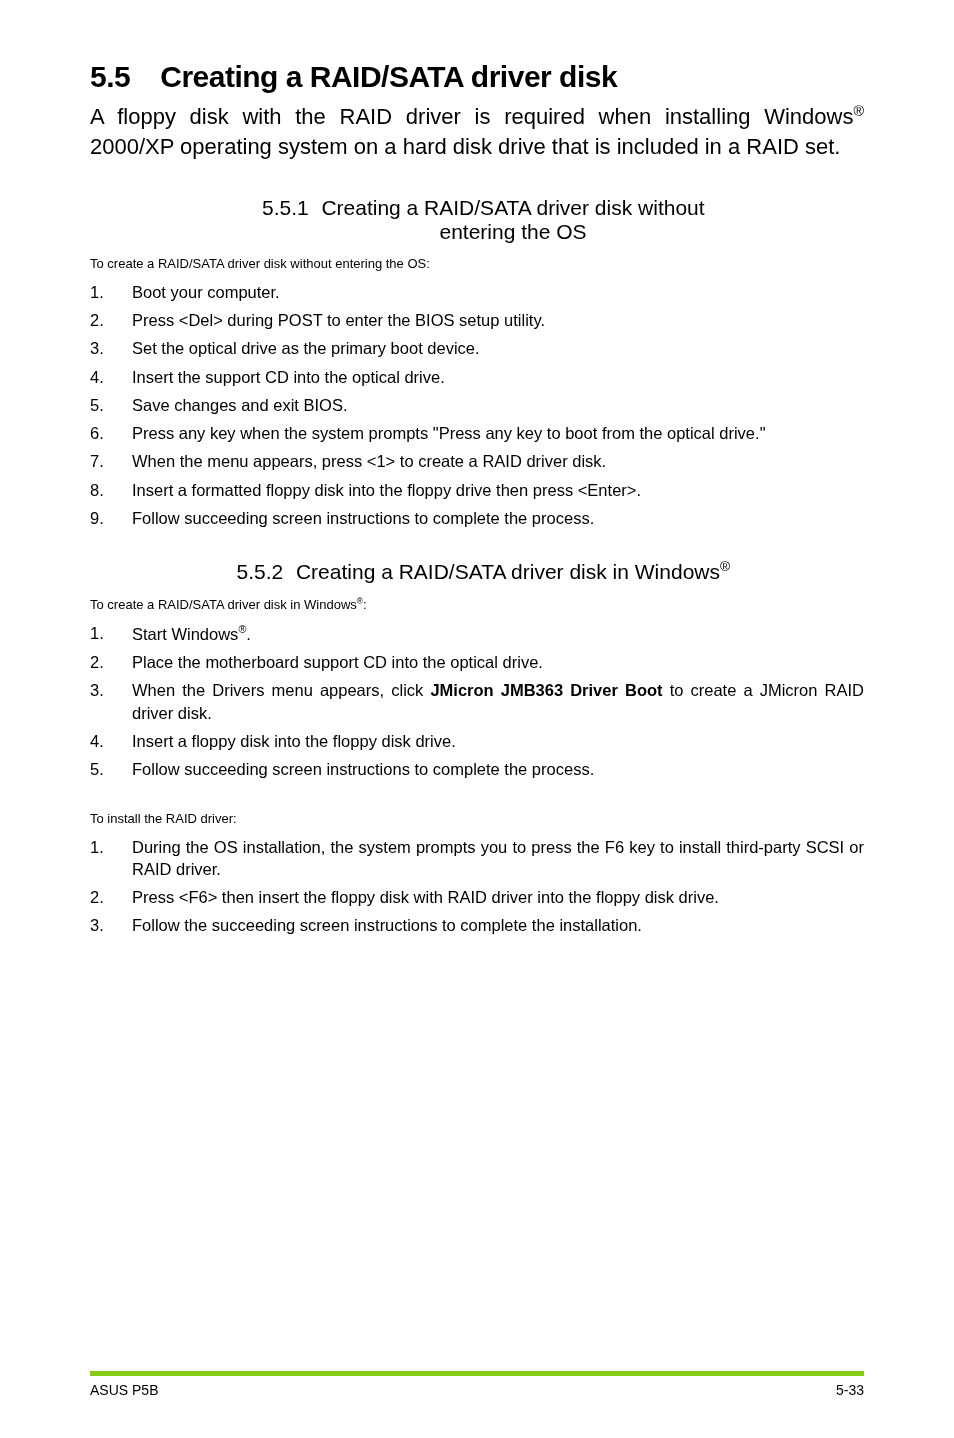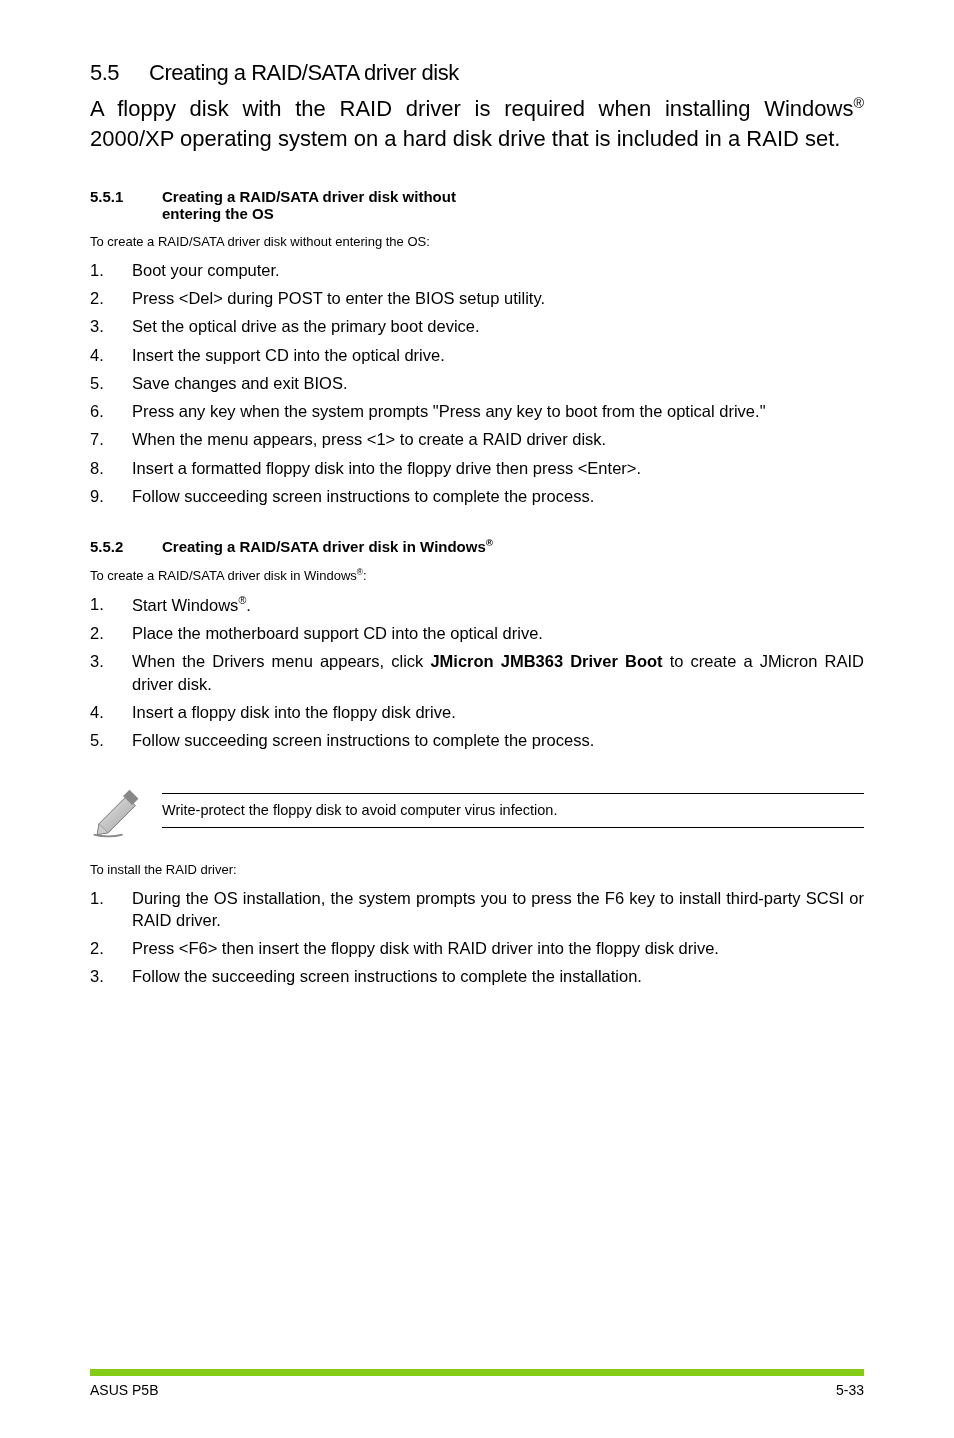--- a/index.html
+++ b/index.html
@@ -18,40 +18,41 @@
       padding: 60px 90px 40px 90px;
       display: flex;
       flex-direction: column;
       height: 100%;
     }
     .content {
       flex: 1;
     }
     h1 {
       font-family: Verdana, Geneva, sans-serif;
-      font-weight: 400;
-      font-size: 22px;
+      font-weight: 700;
+      font-size: 30px;
       margin-bottom: 8px;
       letter-spacing: -0.5px;
     }
     h1 .section-num {
       display: inline-block;
       margin-right: 30px;
     }
     .intro {
       font-size: 22px;
       line-height: 1.35;
       text-align: justify;
       margin-bottom: 34px;
     }
     h2 {
       font-family: Arial, Helvetica, sans-serif;
-      font-weight: bold;
-      font-size: 15px;
+      font-weight: normal;
+      font-size: 21px;
       margin-bottom: 12px;
+      text-align: center;
     }
     h2 .sub-num {
       display: inline-block;
       width: 72px;
     }
     h2 .sub-indent {
       display: block;
       margin-left: 72px;
     }
     .lead {
@@ -91,21 +92,21 @@
       flex: 1;
       border-top: 1px solid #000;
       border-bottom: 1px solid #000;
       padding: 7px 0;
       line-height: 1.3;
     }
     .footer {
       display: flex;
       justify-content: space-between;
       align-items: flex-end;
-      border-top: 7px solid #84cc16;
+      border-top: 5px solid #84cc16;
       padding-top: 6px;
       font-size: 14px;
       margin-top: auto;
     }
     sup {
       font-size: 0.65em;
       vertical-align: super;
     }
     b { font-weight: bold; }
   </style>
@@ -193,35 +194,20 @@
       <li>
           <span class="num">4.</span>
           <span class="text">Insert a floppy disk into the floppy disk drive.</span>
         </li>
       <li>
           <span class="num">5.</span>
           <span class="text">Follow succeeding screen instructions to complete the process.</span>
         </li>
     </ol>
 
-    <div class="note-row">
-      <svg class="pencil" viewBox="0 0 64 64">
-        <defs>
-          <linearGradient id="pg" x1="0" y1="0" x2="1" y2="1">
-            <stop offset="0%" stop-color="#e8e8e8"></stop>
-            <stop offset="100%" stop-color="#a0a0a0"></stop>
-          </linearGradient>
-        </defs>
-        <polygon points="10,46 40,16 50,26 20,56 8,58" fill="url(#pg)" stroke="#666" stroke-width="1"></polygon>
-        <polygon points="10,46 20,56 8,58" fill="#ccc" stroke="#666" stroke-width="0.5"></polygon>
-        <rect x="38" y="12" width="14" height="10" transform="rotate(45 45 17)" fill="#888"></rect>
-        <path d="M4 58 Q 20 62 36 58" fill="none" stroke="#888" stroke-width="2"></path>
-      </svg>
-      <div class="note-text">Write-protect the floppy disk to avoid computer virus infection.</div>
-    </div>
 
     <p class="lead">To install the RAID driver:</p>
 
     <ol class="steps" style="margin-bottom:0;">
       <li>
           <span class="num">1.</span>
           <span class="text">During the OS installation, the system prompts you to press the F6 key to install third-party SCSI or RAID driver.</span>
         </li>
       <li>
           <span class="num">2.</span>

